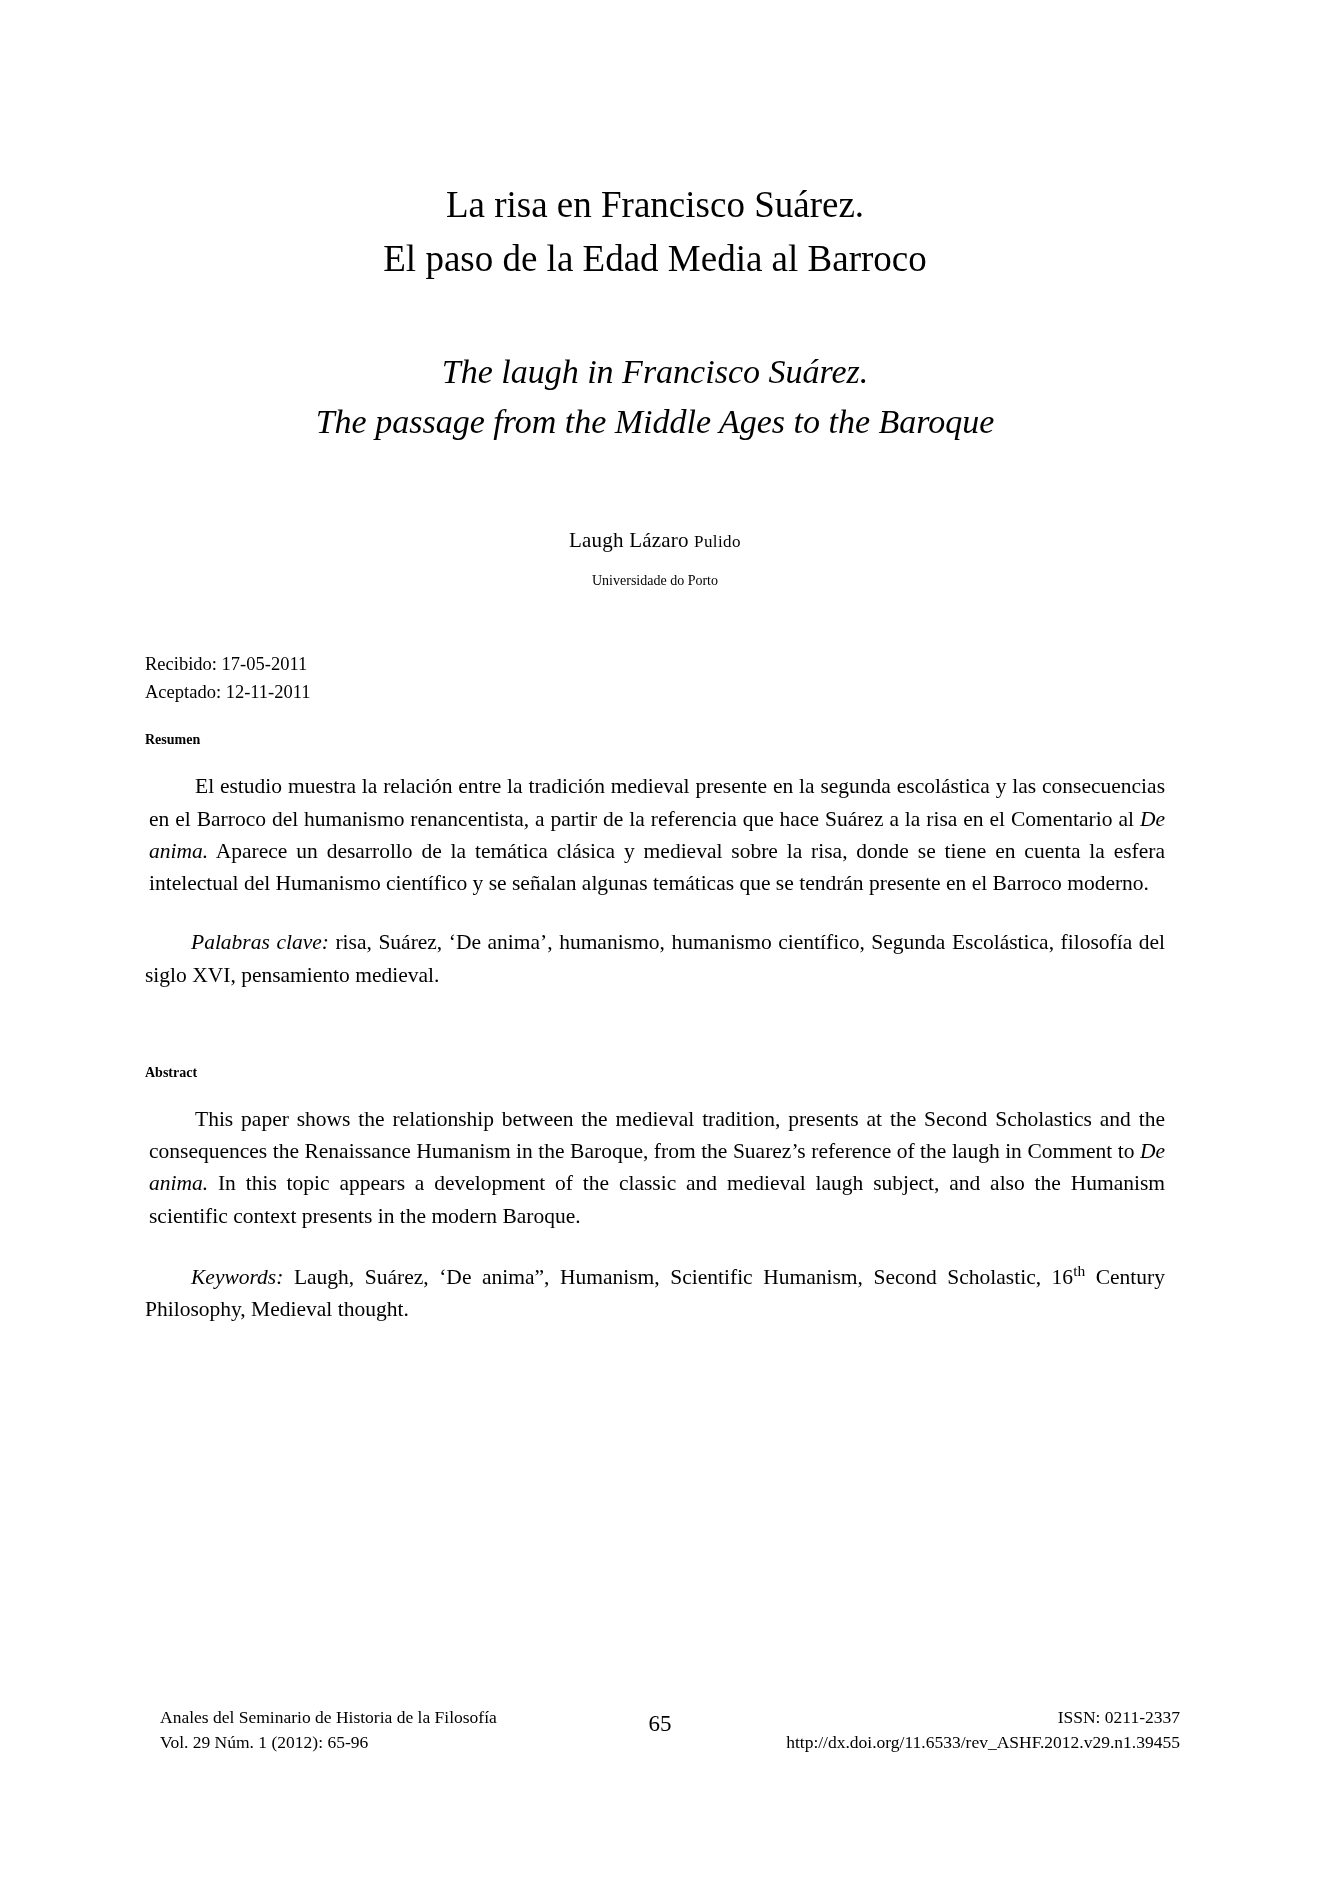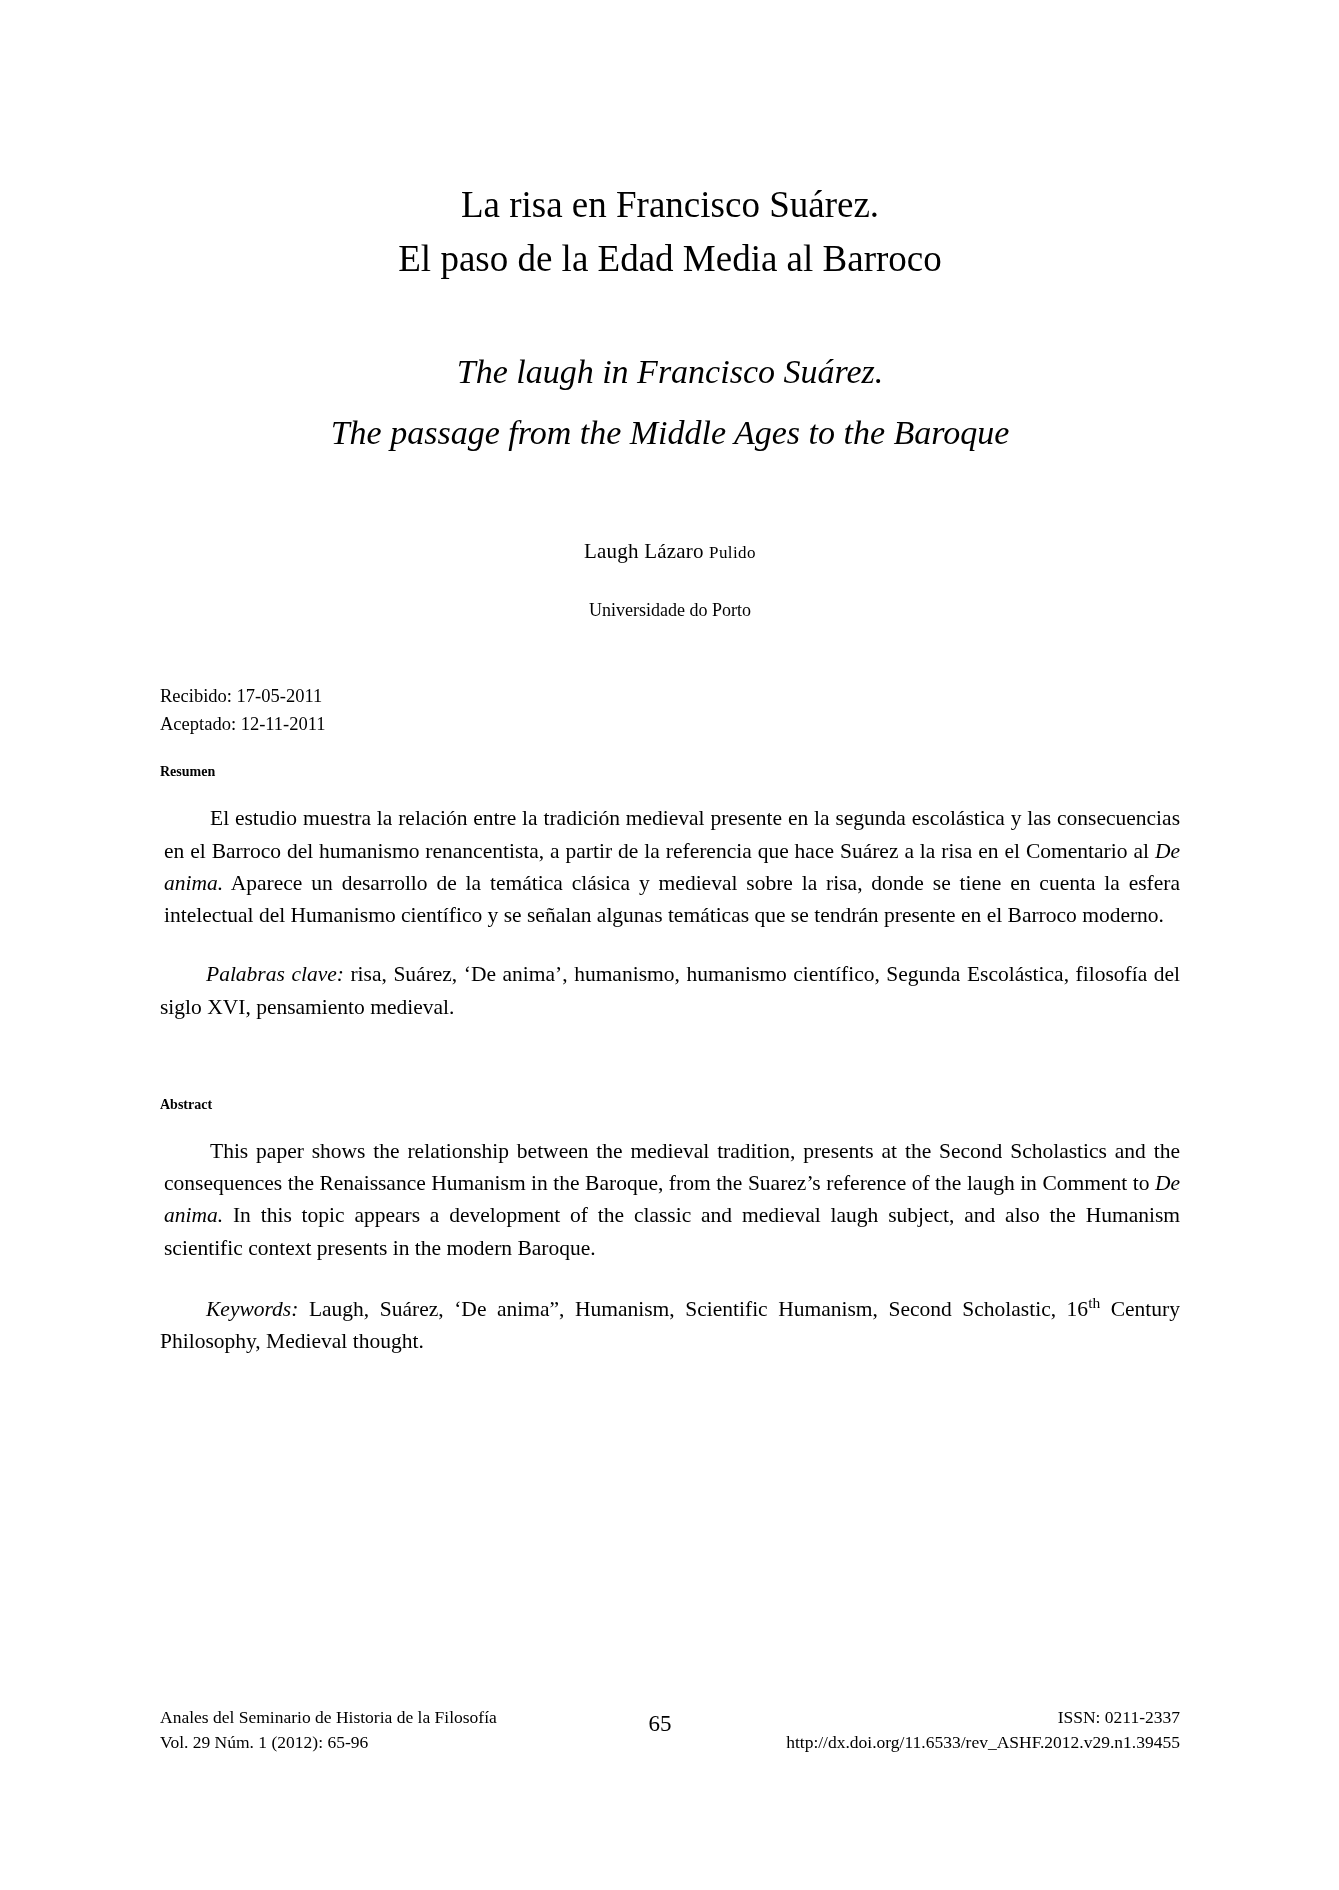--- a/index.html
+++ b/index.html
@@ -18,21 +18,21 @@
   .page {
     position: absolute;
     left: 0; top: 0;
     width: 1339px;
     height: 1890px;
     box-sizing: border-box;
     padding: 0;
   }
   .content {
     position: absolute;
-    left: 160px;
+    left: 145px;
     top: 0;
     width: 1020px;
   }
 
   
   .title-es {
     text-align: center;
     font-size: 37px;
     line-height: 1.45;
     margin-top: 178px;
@@ -40,36 +40,36 @@
   }
   .title-es .line { display: block; }
 
   .title-en {
     text-align: center;
     font-size: 34px;
     line-height: 1.45;
     font-style: italic;
     margin-top: 62px;
   }
-  .title-en .line { display: block; margin-top: 11px; }
+  .title-en .line { display: block; }
 
   .author {
     text-align: center;
     font-size: 21px;
     margin-top: 82px;
     letter-spacing: 0.2px;
   }
   .author .sc {
     font-size: 17px;
     letter-spacing: 0.4px;
   }
   .affiliation {
     text-align: center;
-    font-size: 18px;
-    margin-top: 36px;
+    font-size: 14px;
+    margin-top: 20px;
   }
 
   .dates {
     font-size: 18.5px;
     line-height: 1.5;
     margin-top: 62px;
   }
   .dates div { display: block; }
 
   h2.section {

